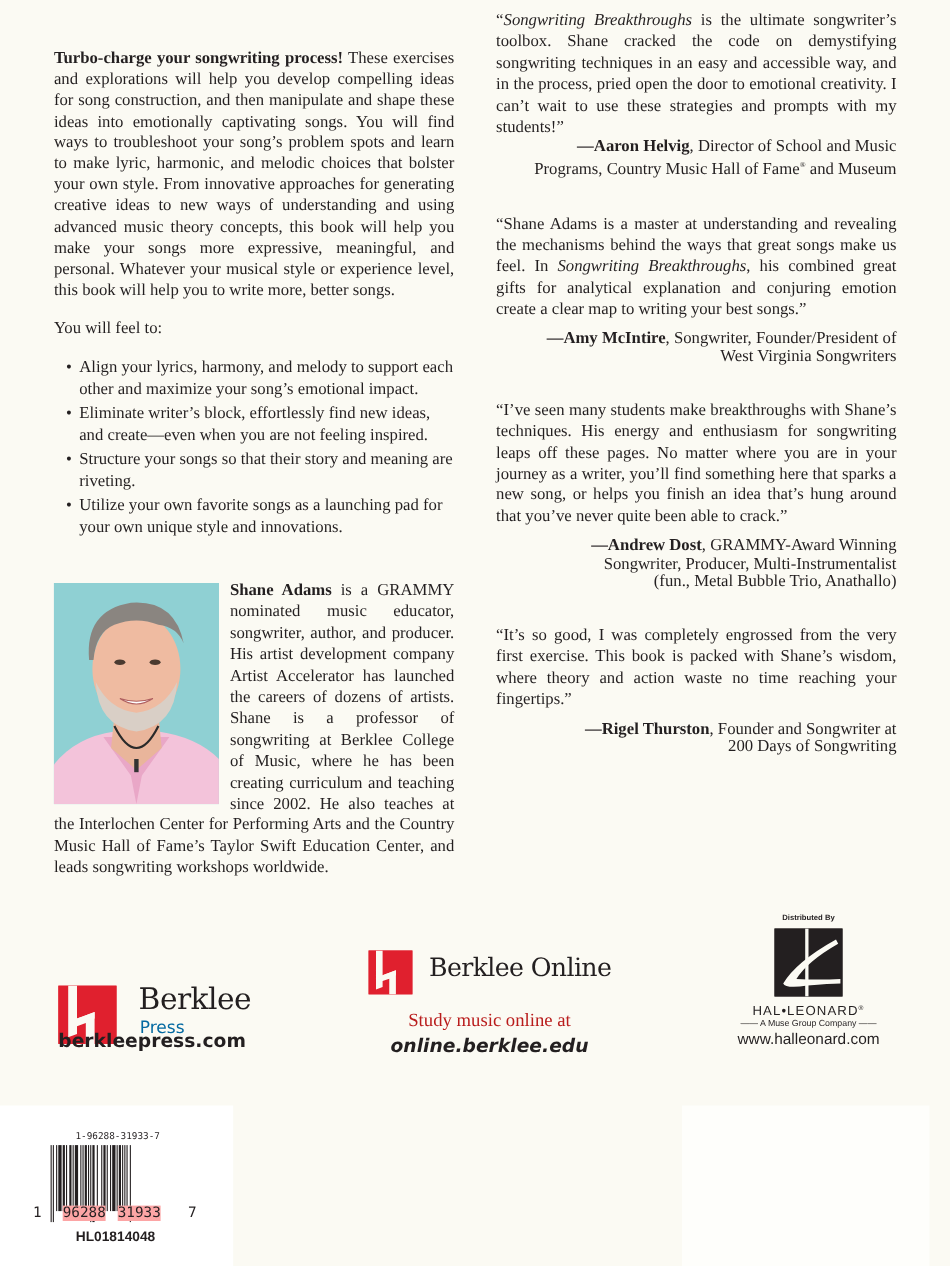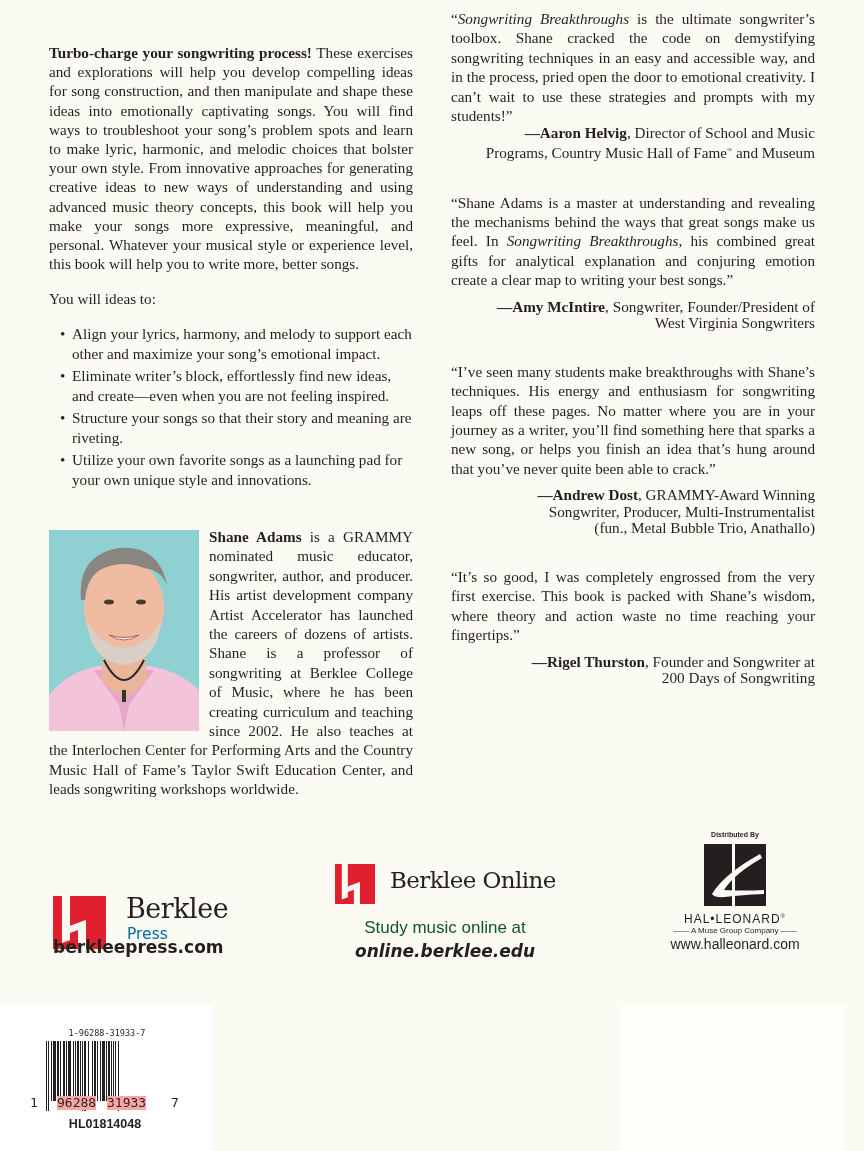--- a/index.html
+++ b/index.html
@@ -47,21 +47,21 @@
   
   .logo-bp { position: absolute; left: 53px; top: 896px; }
   .logo-mark { width: 53px; height: 53px; background: #e0202e; position: relative; display: inline-block; }
   .bp-name { position: absolute; left: 73px; top: -3px; font-family: "DejaVu Serif", serif; font-size: 27px; color: #231f20; white-space: nowrap; letter-spacing: -0.5px; }
   .bp-sub { position: absolute; left: 74px; top: 29px; font-family: "DejaVu Sans", sans-serif; font-size: 15.5px; color: #0369a1; }
   .bp-url { position: absolute; left: 53px; top: 937px; font-family: "DejaVu Sans", sans-serif; font-weight: bold; font-size: 17px; color: #231f20; }
 
   .logo-bo { position: absolute; left: 335px; top: 864px; }
   .logo-mark-sm { width: 40px; height: 40px; background: #e0202e; position: relative; display: inline-block; }
   .bo-name { position: absolute; left: 55px; top: 3px; font-family: "DejaVu Serif", serif; font-size: 23px; color: #231f20; white-space: nowrap; letter-spacing: -0.6px; }
-  .bo-study { position: absolute; left: 320px; width: 250px; top: 918px; text-align: center; font-family: Liberation Sans, sans-serif; font-size: 17px; color: #14532d; }
+  .bo-study { position: absolute; left: 320px; width: 250px; top: 918px; text-align: center; font-family: Liberation Serif, serif; font-size: 17px; color: #b91c1c; }
   .bo-url { position: absolute; left: 320px; width: 250px; top: 941px; text-align: center; font-family: "DejaVu Sans", sans-serif; font-weight: bold; font-size: 17px; color: #231f20; font-style: italic; }
 
   .hl { position: absolute; left: 650px; top: 831px; width: 170px; text-align: center; font-family: "Liberation Sans", sans-serif; color: #231f20; }
   .hl-dist { font-size: 7px; font-weight: bold; margin-bottom: 6px; }
   .hl-mark { width: 62px; height: 62px; background: #231f20; margin: 0 auto; position: relative; }
   .hl-name { font-size: 12px; letter-spacing: 1px; margin-top: 6px; font-weight: normal; }
   .hl-name sup { font-size: 6px; vertical-align: 5px; }
   .hl-muse { font-size: 8px; margin-top: 0px; }
   .hl-url { font-size: 14px; font-weight: normal; margin-top: 1px; }
 
@@ -75,21 +75,21 @@
   .bar.long { height: 70px; }
   .digits { position: absolute; top: 55px; font-family: "DejaVu Sans Mono", monospace; font-size: 13px; background: #fca5a5; color: #231f20; line-height: 14px; }
   .hl-code { font-family: "Liberation Sans", sans-serif; font-weight: bold; font-size: 12.5px; margin-top: 6px; text-align: center; color: #231f20; }
 </style>
 </head>
 <body>
 
 <div class="col-left">
   <p class="para"><b>Turbo-charge your songwriting process!</b><span> These exercises and explorations will help you develop compelling ideas for song construction, and then manipulate and shape these ideas into emotionally captivating songs. You will find ways to troubleshoot your song’s problem spots and learn to make lyric, harmonic, and melodic choices that bolster your own style. From innovative approaches for generating creative ideas to new ways of understanding and using advanced music theory concepts, this book will help you make your songs more expressive, meaningful, and personal. Whatever your musical style or experience level, this book will help you to write more, better songs.</span></p>
 
-  <p class="learn-intro">You will ideas to:</p>
+  <p class="learn-intro">You will feel to:</p>
   <ul class="bullets">
     <li><span class="dot">•</span><span>Align your lyrics, harmony, and melody to support each other and maximize your song’s emotional impact.</span></li>
     <li><span class="dot">•</span><span>Eliminate writer’s block, effortlessly find new ideas, and create—even when you are not feeling inspired.</span></li>
     <li><span class="dot">•</span><span>Structure your songs so that their story and meaning are riveting.</span></li>
     <li><span class="dot">•</span><span>Utilize your own favorite songs as a launching pad for your own unique style and innovations.</span></li>
   </ul>
 </div>
 
 <div class="bio-wrap">
   <div class="photo">

